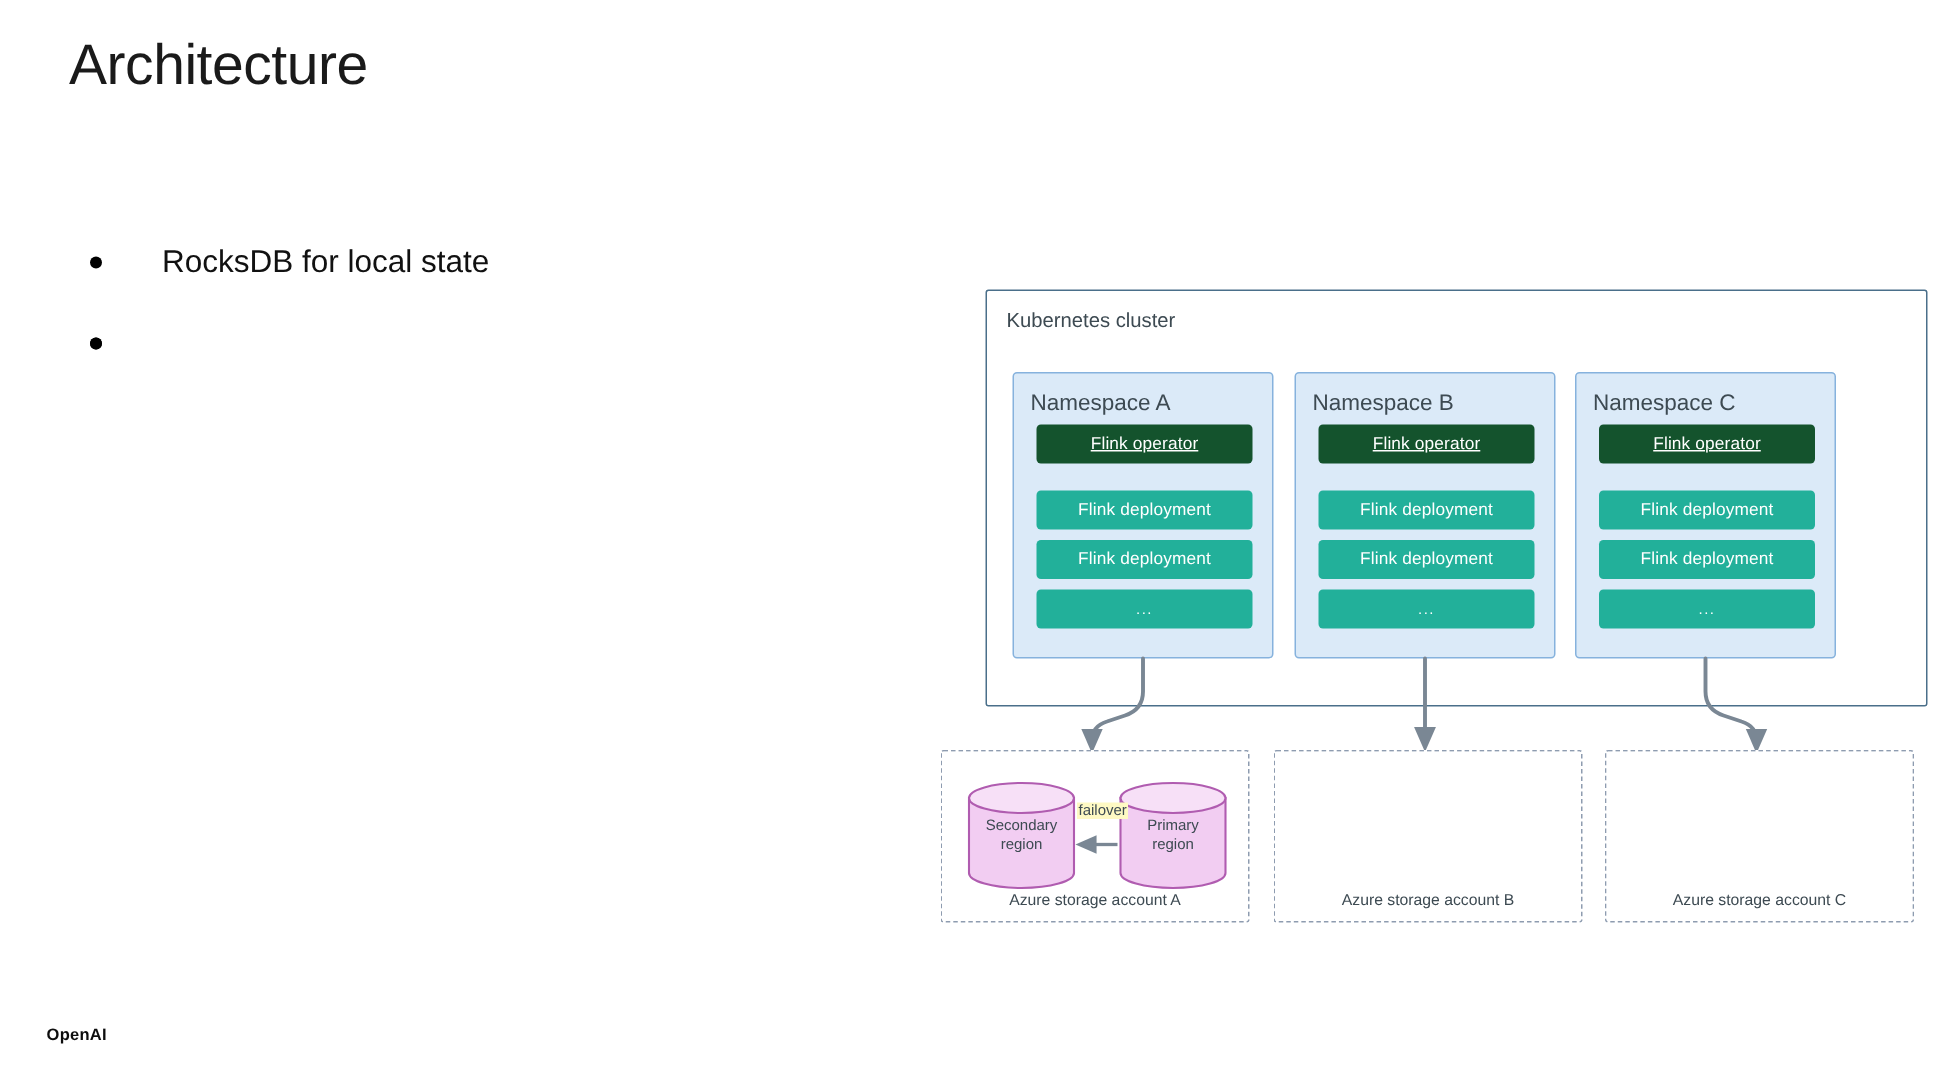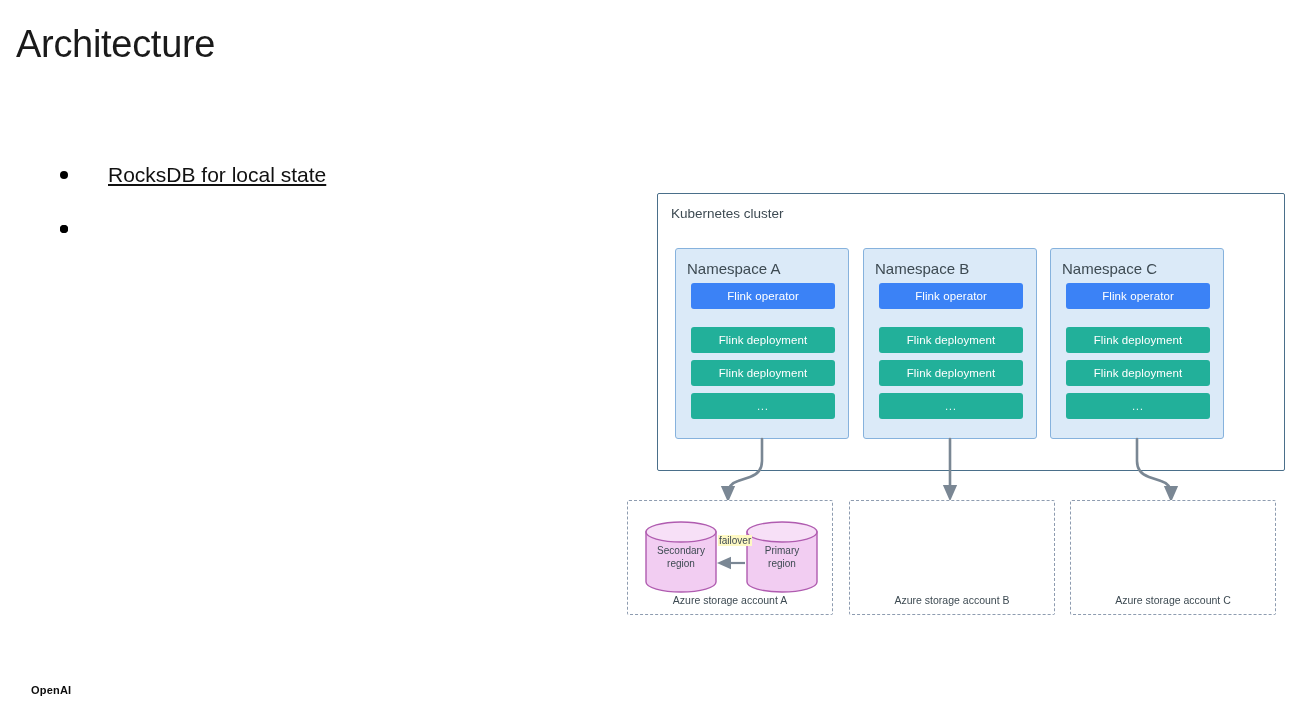--- a/index.html
+++ b/index.html
@@ -11,21 +11,21 @@
     width: 1290px;
     height: 722px;
     position: relative;
     font-family: "Liberation Sans", sans-serif;
     overflow: hidden;
   }
 
   
   #slide-title {
     position: absolute;
-    left: 16px;
+    left: 46px;
     top: 22px;
     font-size: 38px;
     font-weight: 400;
     color: #1a1a1a;
     letter-spacing: -0.3px;
     line-height: 1.2;
   }
 
   
   #bullet-list {
@@ -37,21 +37,20 @@
     margin: 0;
     padding: 0;
   }
   #bullet-list li {
     position: relative;
     padding-left: 52px;
     margin-bottom: 24px;
     font-size: 21px;
     line-height: 30px;
     color: #111111;
-    text-decoration: underline;
   }
   #bullet-list li .bullet-dot {
     position: absolute;
     left: 4px;
     top: 11px;
     width: 8px;
     height: 8px;
     border-radius: 50%;
     background: #000000;
   }
@@ -125,21 +124,21 @@
     height: 26px;
     border-radius: 3px;
     color: #ffffff;
     font-size: 11.5px;
     display: flex;
     align-items: center;
     justify-content: center;
     box-sizing: border-box;
     letter-spacing: 0.1px;
   }
-  .node-operator { top: 34px;  background: #3b82f6; }
+  .node-operator { top: 34px;  background: #14532d; text-decoration: underline; }
   .node-dep-1    { top: 78px;  background: #22b09a; }
   .node-dep-2    { top: 111px; background: #22b09a; }
   .node-more     { top: 144px; background: #22b09a; font-size: 10px; letter-spacing: 1px; }
 
   .storage-box {
     position: absolute;
     top: 315px;
     height: 115px;
     border: 1.5px dashed #8e9cb0;
     border-radius: 2px;

